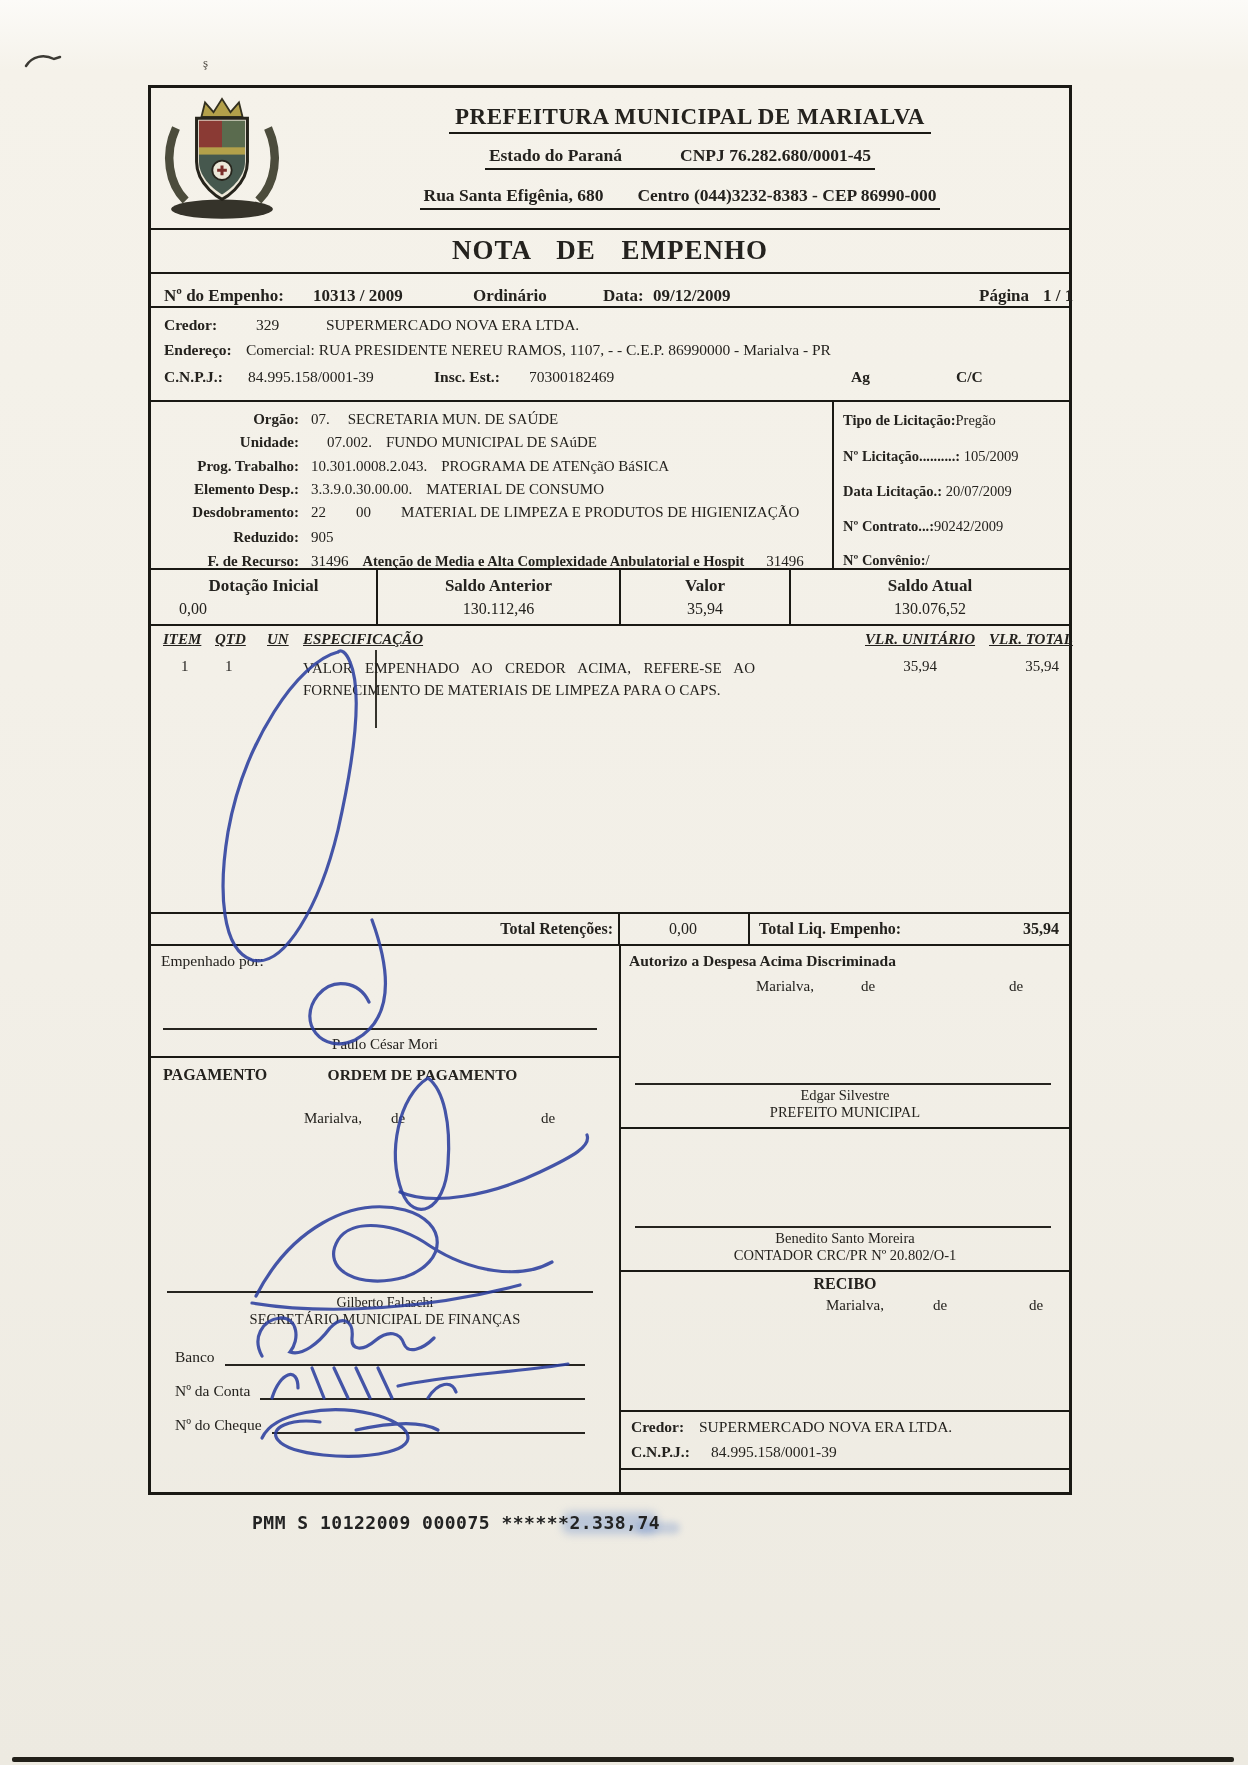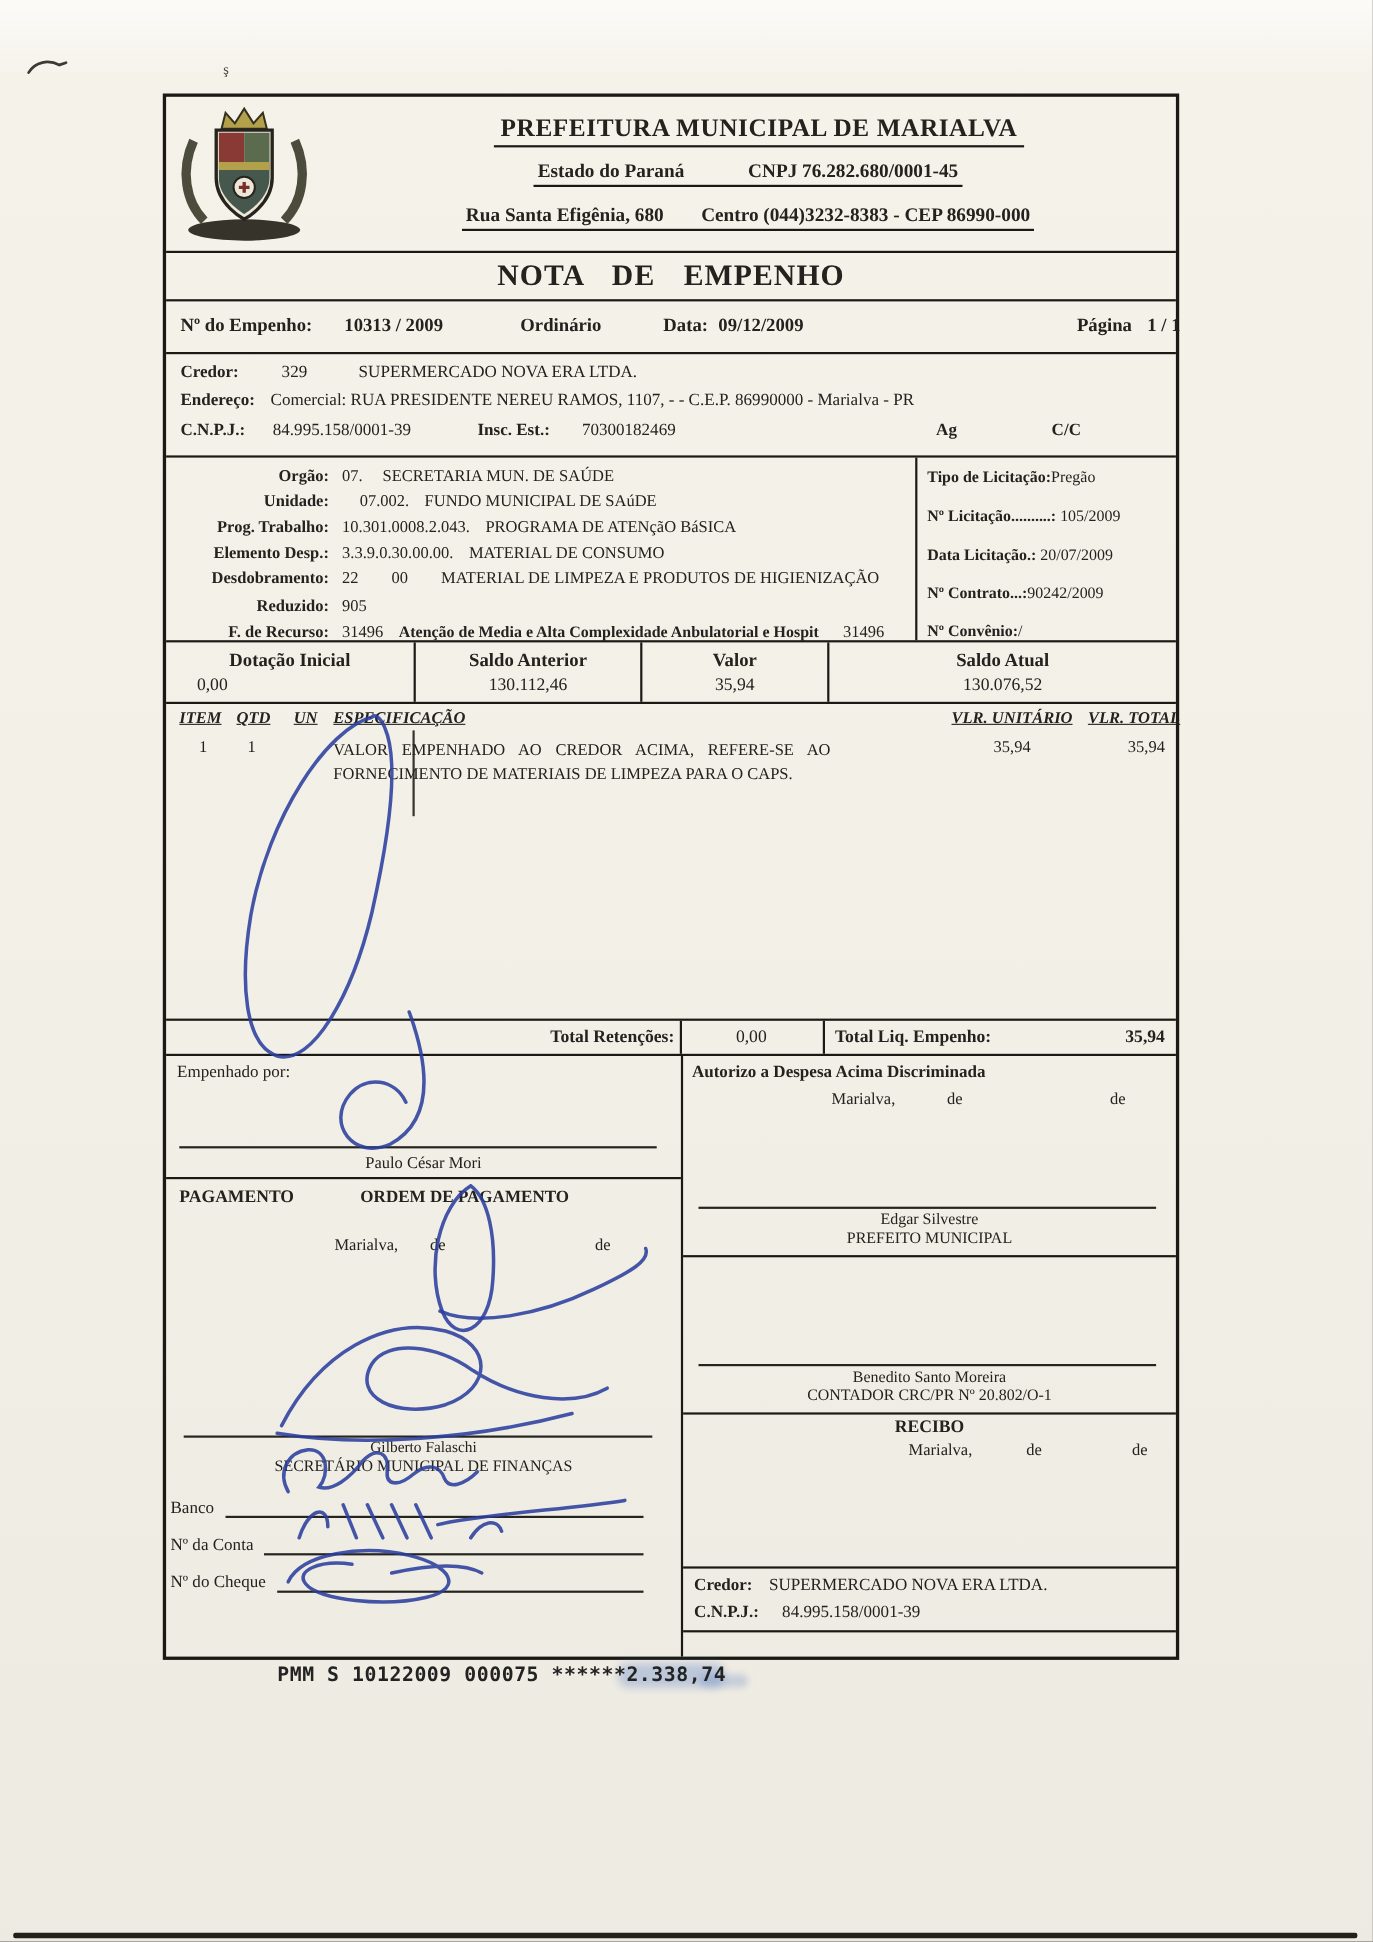--- a/index.html
+++ b/index.html
@@ -18,21 +18,21 @@
   .coat{position:absolute;left:10px;top:6px;width:122px;height:126px;}
   .hdr-text{margin-left:140px;text-align:center;padding-top:16px;}
   .h1line{display:inline-block;font-size:23px;font-weight:bold;border-bottom:2.5px solid #1a1914;padding:0 6px 2px 6px;letter-spacing:.5px;margin-left:20px;}
   .h2line{display:inline-block;font-size:17.5px;font-weight:bold;border-bottom:2.5px solid #1a1914;padding:0 4px 2px 4px;margin-top:11px;}
   .h2line .gap{display:inline-block;width:58px;}
   .h3line{display:inline-block;font-size:17.5px;font-weight:bold;border-bottom:2.5px solid #1a1914;padding:0 4px 2px 4px;margin-top:15px;}
   .h3line .gap{display:inline-block;width:34px;}
   
   .sec-title{height:44px;line-height:40px;text-align:center;font-size:27px;font-weight:bold;word-spacing:18px;letter-spacing:1px;}
   
-  .sec-emp{height:48px;font-size:17px;}
+  .sec-emp{height:34px;font-size:17px;}
   .sec-emp span{position:absolute;top:12px;white-space:nowrap;}
   
   .sec-credor{height:94px;font-size:15.5px;}
   .sec-credor span{position:absolute;white-space:nowrap;}
   
   .sec-orgao{height:168px;font-size:15px;}
   .org-left div{position:absolute;white-space:nowrap;}
   .org-lbl{display:inline-block;width:148px;text-align:right;font-weight:bold;}
   .org-code{margin-left:12px;}
   .org-desc{margin-left:14px;}
@@ -68,21 +68,21 @@
   .pag-titles .t1{position:absolute;left:12px;font-weight:bold;font-size:16px;}
   .pag-titles .t2{position:absolute;left:58%;transform:translateX(-50%);font-weight:bold;font-size:15.5px;white-space:nowrap;}
   .pag-text{margin:12px 24px 0 12px;font-size:15px;line-height:1.35;}
   .cityline{position:relative;height:22px;margin-top:16px;font-size:15px;}
   .cityline span{position:absolute;white-space:nowrap;}
   .flex-sp{flex:1;}
   .sig-grp{text-align:center;}
   .sig-grp .line{margin:0 26px 2px 16px;border-bottom:2px solid #26241f;height:1px;}
   .sig-grp .nm{font-size:14px;}
   .sig-grp .cg{font-size:14.5px;}
-  .fill-row{display:flex;align-items:flex-end;margin:0 34px 0 4px;font-size:15.5px;}
+  .fill-row{display:flex;align-items:flex-end;margin:0 34px 0 24px;font-size:15.5px;}
   .fill-row .fl{white-space:nowrap;}
   .fill-row .ln{flex:1;border-bottom:2px solid #26241f;margin-left:10px;height:20px;}
   
   .rbox{position:relative;}
   .rb1{height:183px;border-bottom:2px solid #1a1914;display:flex;flex-direction:column;}
   .rb1 .ttl{font-weight:bold;font-size:15.5px;padding:6px 0 0 8px;}
   .rb2{height:143px;border-bottom:2px solid #1a1914;display:flex;flex-direction:column;}
   .rb3{height:140px;border-bottom:2px solid #1a1914;}
   .rb3 .ttl{font-weight:bold;font-size:16px;text-align:center;padding-top:3px;}
   .rb3 .txt{margin:2px 10px 0 8px;font-size:14.5px;line-height:1.3;text-align:justify;}
@@ -179,21 +179,21 @@
         <div style="top:116px"><span class="b">Nº Contrato...:</span><span>90242/2009</span></div>
         <div style="top:150px"><span class="b">Nº Convênio:</span><span>/</span></div>
       </div>
     </div>
 
     <div class="sec sec-dot">
       <div class="dot-cell" style="width:227px">
         <div class="dot-h">Dotação Inicial</div>
         <div class="dot-v" style="text-align:left;padding-left:28px">0,00</div>
       </div>
-      <div class="dot-cell" style="width:206px">
+      <div class="dot-cell" style="width:243px">
         <div class="dot-h">Saldo Anterior</div>
         <div class="dot-v">130.112,46</div>
       </div>
       <div class="dot-cell" style="width:170px">
         <div class="dot-h">Valor</div>
         <div class="dot-v">35,94</div>
       </div>
       <div class="dot-cell" style="flex:1">
         <div class="dot-h">Saldo Atual</div>
         <div class="dot-v">130.076,52</div>

